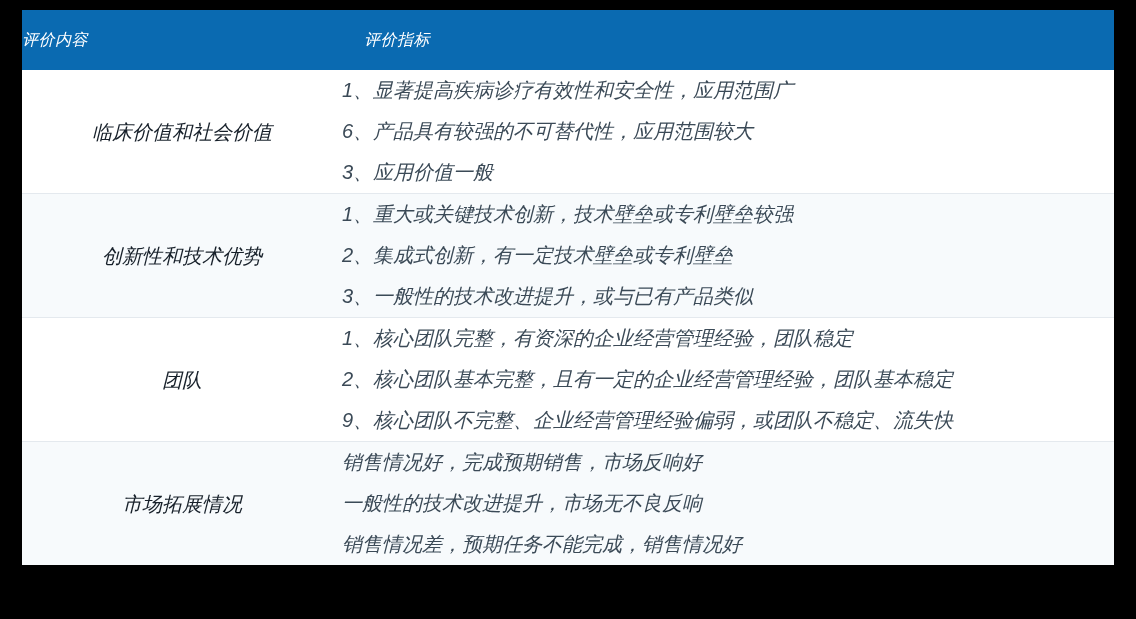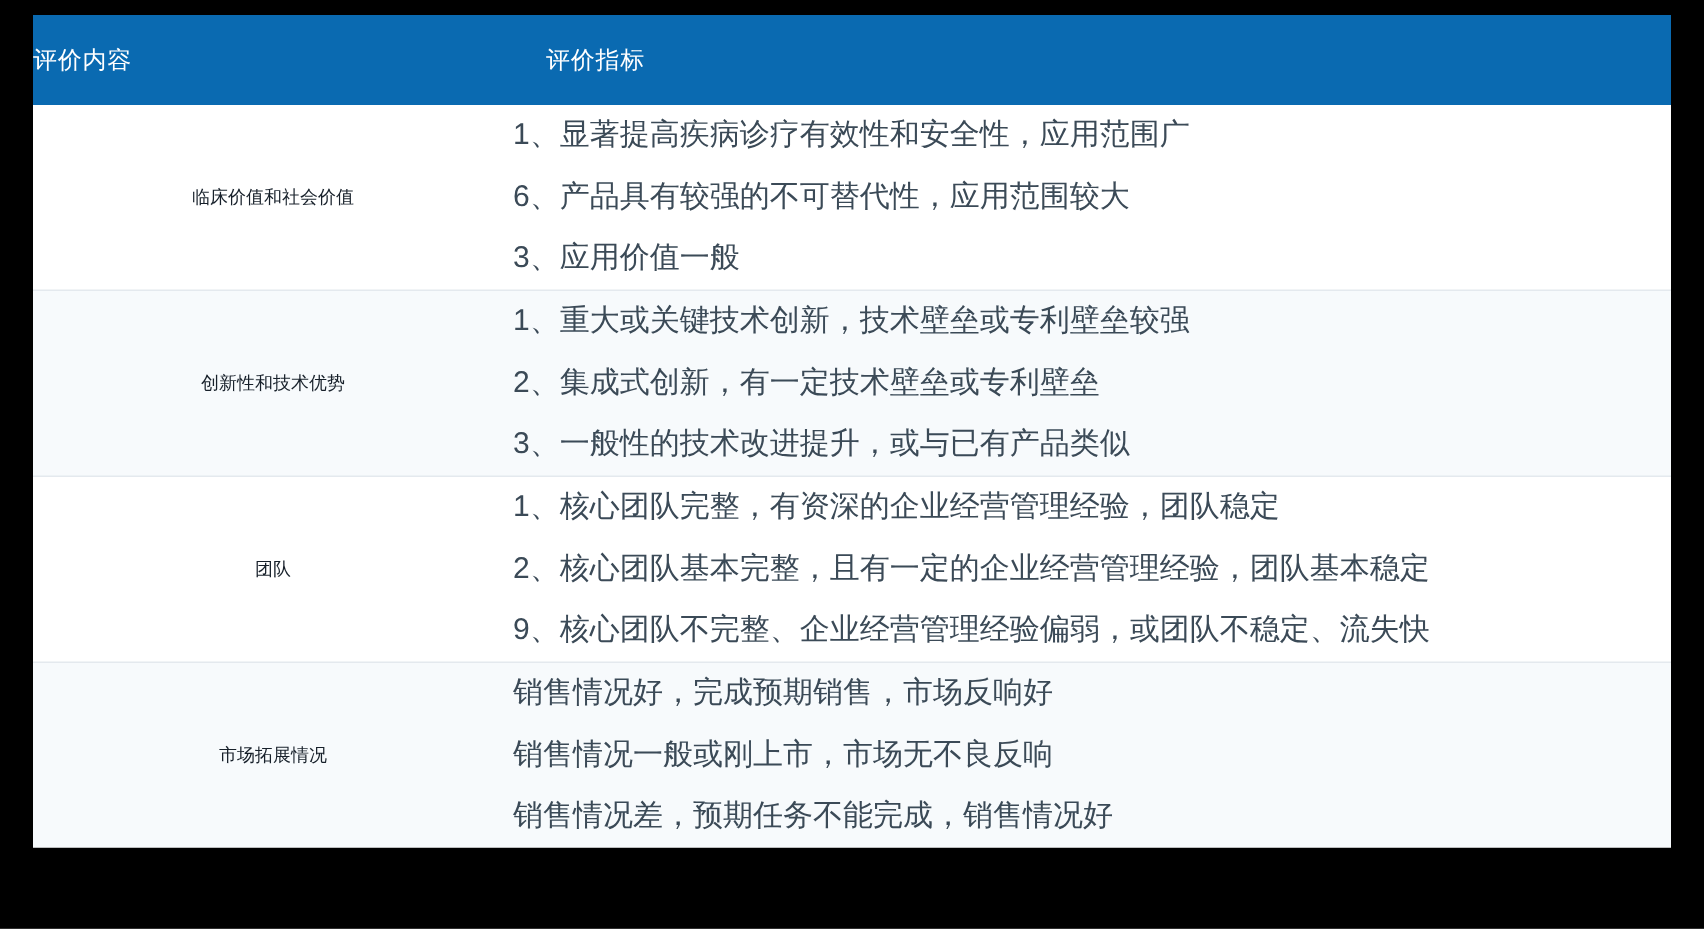--- a/index.html
+++ b/index.html
@@ -23,20 +23,21 @@
     position: absolute;
     left: 22px;
     top: 10px;
     width: 1092px;
     background: #ffffff;
   }
   table.eval-table {
     width: 1092px;
     border-collapse: collapse;
     table-layout: fixed;
+    font-style: italic;
   }
   table.eval-table thead th {
     background: #0a6ab1;
     color: #ffffff;
     font-size: 16px;
     font-weight: normal;
     height: 60px;
     text-align: left;
     padding: 0;
     letter-spacing: 0.5px;
@@ -53,21 +54,21 @@
     vertical-align: middle;
     padding: 0;
     border-bottom: 1px solid #e4e9ee;
   }
   tbody tr.alt td {
     background: #f7fafc;
   }
   td.col-content {
     width: 320px;
     text-align: center;
-    font-size: 12px;
+    font-size: 20px;
     color: #17202a;
     padding: 18px 10px;
     line-height: 1.6;
   }
   td.col-index {
     font-size: 20px;
     color: #3b4a57;
     padding: 18px 18px 18px 22px;
     line-height: 2.05;
   }
@@ -112,20 +113,20 @@
           <td class="col-index">
             <div class="item-line">1、核心团队完整，有资深的企业经营管理经验，团队稳定</div>
             <div class="item-line">2、核心团队基本完整，且有一定的企业经营管理经验，团队基本稳定</div>
             <div class="item-line">9、核心团队不完整、企业经营管理经验偏弱，或团队不稳定、流失快</div>
           </td>
         </tr>
         <tr class="alt">
           <td class="col-content">市场拓展情况</td>
           <td class="col-index">
             <div class="item-line">销售情况好，完成预期销售，市场反响好</div>
-            <div class="item-line">销售情况一般或刚上市，市场无不良反响</div>
+            <div class="item-line">一般性的技术改进提升，市场无不良反响</div>
             <div class="item-line">销售情况差，预期任务不能完成，销售情况好</div>
           </td>
         </tr>
       </tbody>
     </table>
   </div>
 </div>
 
 </body></html>

